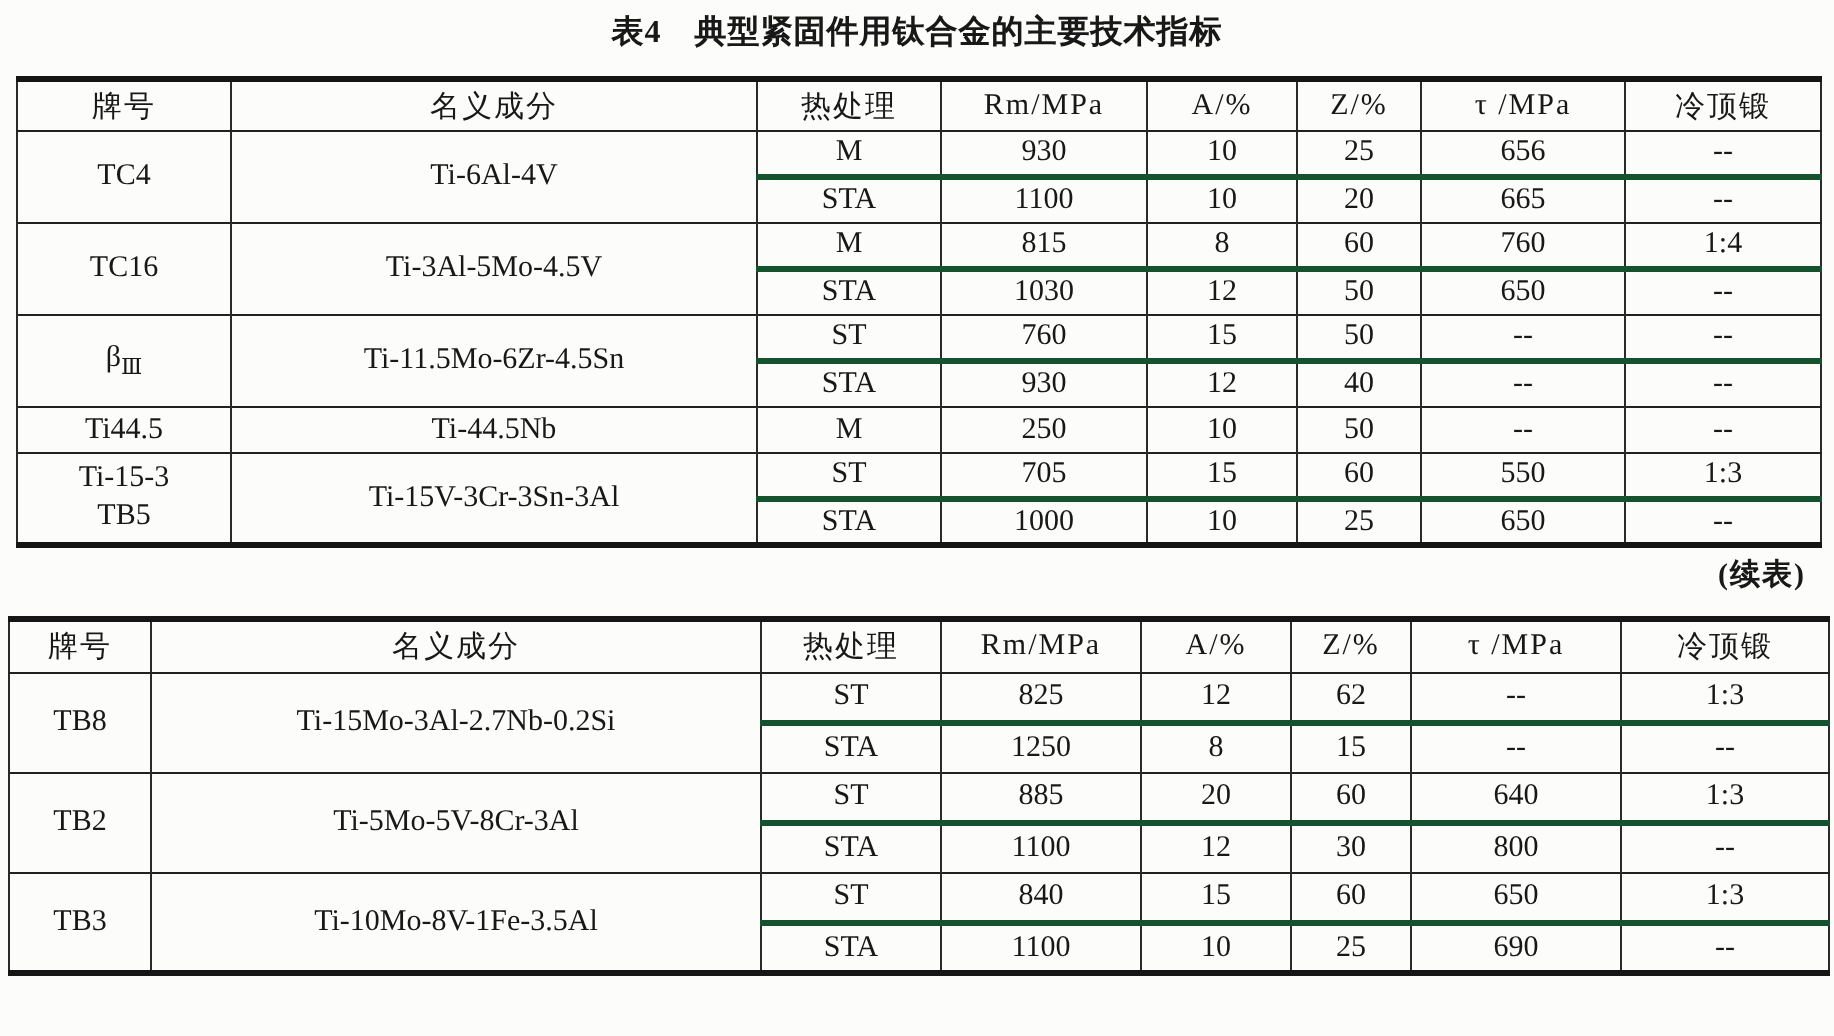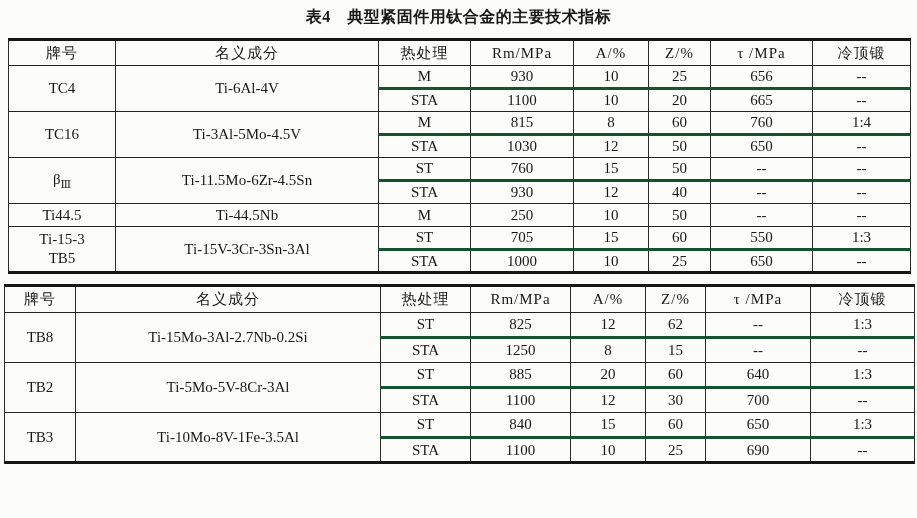--- a/index.html
+++ b/index.html
@@ -186,20 +186,21 @@
         <td>STA</td>
         <td>1000</td>
         <td>10</td>
         <td>25</td>
         <td>650</td>
         <td>--</td>
       </tr>
     </tbody>
   </table>
 
+  <div class="continued">(续表)</div>
 
   <table class="t t2">
     <colgroup>
       <col style="width:71px">
         <col style="width:305px">
         <col style="width:90px">
         <col style="width:100px">
       <col style="width:75px">
         <col style="width:60px">
         <col style="width:105px">
@@ -245,21 +246,21 @@
         <td>20</td>
         <td>60</td>
         <td>640</td>
         <td>1:3</td>
       </tr>
       <tr class="sub">
         <td>STA</td>
         <td>1100</td>
         <td>12</td>
         <td>30</td>
-        <td>700</td>
+        <td>800</td>
         <td>--</td>
       </tr>
 
       <tr class="grp">
         <td rowspan="2">TB3</td>
         <td rowspan="2">Ti-10Mo-8V-1Fe-3.5Al</td>
         <td>ST</td>
         <td>840</td>
         <td>15</td>
         <td>60</td>

